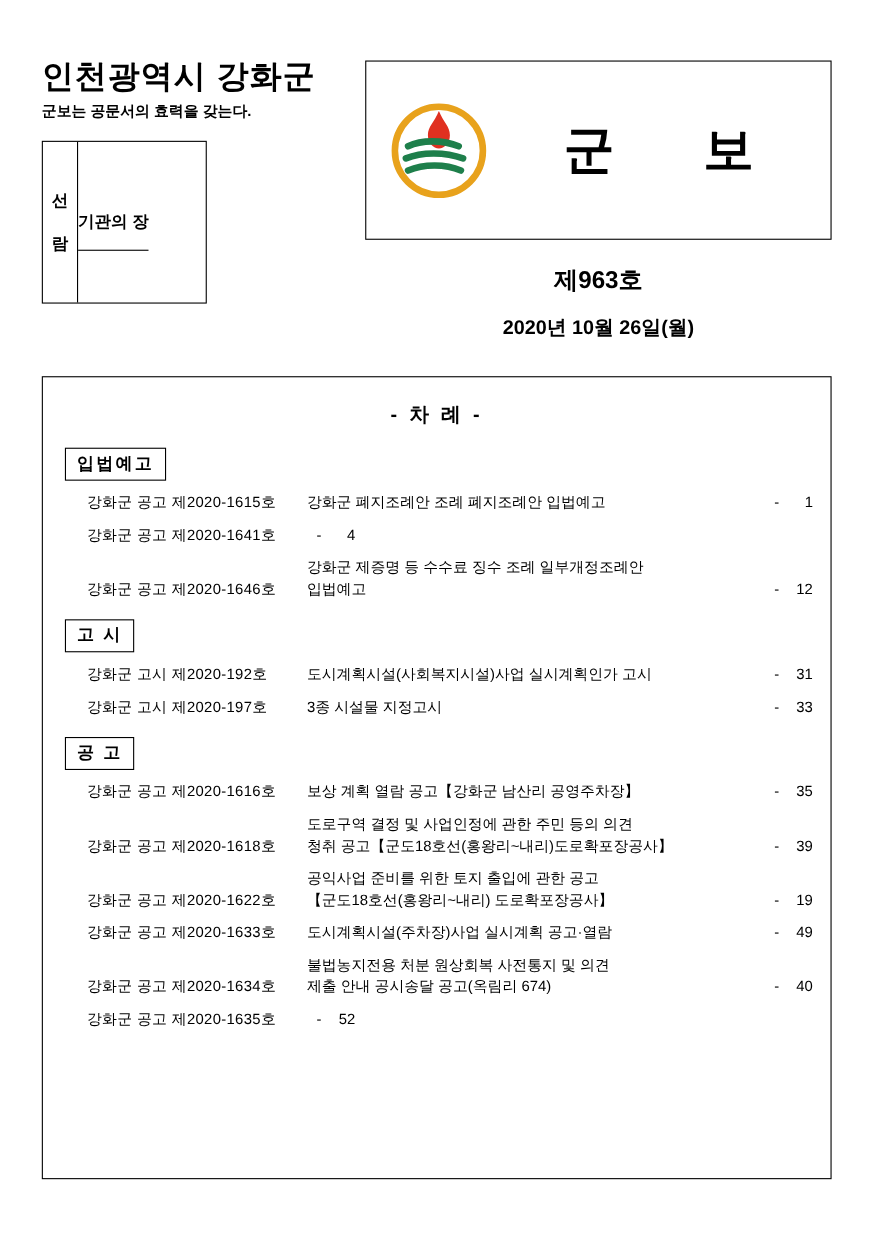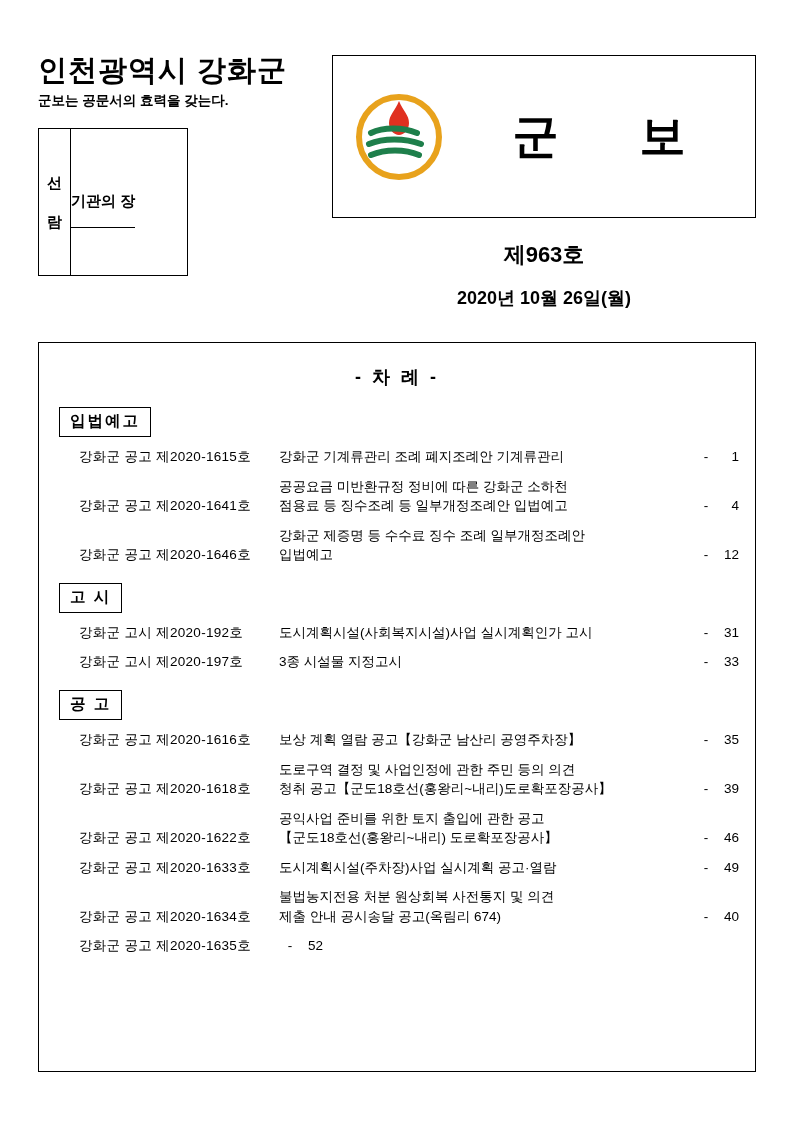--- a/index.html
+++ b/index.html
@@ -238,27 +238,26 @@
 
   <div class="issue-no">제963호</div>
   <div class="issue-date">2020년 10월 26일(월)</div>
 
   <div class="toc-box">
     <div class="toc-heading">- 차    례 -</div>
     <div id="toc-sections">
         <div class="section"><div class="section-label">입법예고</div><div class="entries">
             <div class="entry">
               <div class="e-no">강화군 공고 제2020-1615호</div>
-              <div class="e-title">강화군 기계류관리 조례 폐지조례안 기계류관리</div>
+              <div class="e-title">강화군 폐지조례안 조례 폐지조례안 입법예고</div>
               <div class="e-dash">-</div>
               <div class="e-page">1</div>
             </div>
             <div class="entry">
               <div class="e-no">강화군 공고 제2020-1641호</div>
-              <div class="e-title">공공요금 미반환규정 정비에 따른 강화군 소하천<br>점용료 등 징수조례 등 일부개정조례안 입법예고</div>
               <div class="e-dash">-</div>
               <div class="e-page">4</div>
             </div>
             <div class="entry">
               <div class="e-no">강화군 공고 제2020-1646호</div>
               <div class="e-title">강화군 제증명 등 수수료 징수 조례 일부개정조례안<br>입법예고</div>
               <div class="e-dash">-</div>
               <div class="e-page">12</div>
             </div>
           </div></div>
@@ -286,21 +285,21 @@
             <div class="entry">
               <div class="e-no">강화군 공고 제2020-1618호</div>
               <div class="e-title">도로구역 결정 및 사업인정에 관한 주민 등의 의견<br>청취 공고【군도18호선(홍왕리~내리)도로확포장공사】</div>
               <div class="e-dash">-</div>
               <div class="e-page">39</div>
             </div>
             <div class="entry">
               <div class="e-no">강화군 공고 제2020-1622호</div>
               <div class="e-title">공익사업 준비를 위한 토지 출입에 관한 공고<br>【군도18호선(홍왕리~내리) 도로확포장공사】</div>
               <div class="e-dash">-</div>
-              <div class="e-page">46</div>
+              <div class="e-page">19</div>
             </div>
             <div class="entry">
               <div class="e-no">강화군 공고 제2020-1633호</div>
               <div class="e-title">도시계획시설(주차장)사업 실시계획 공고·열람</div>
               <div class="e-dash">-</div>
               <div class="e-page">49</div>
             </div>
             <div class="entry">
               <div class="e-no">강화군 공고 제2020-1634호</div>
               <div class="e-title">불법농지전용 처분 원상회복 사전통지 및 의견<br>제출 안내 공시송달 공고(옥림리 674)</div>

